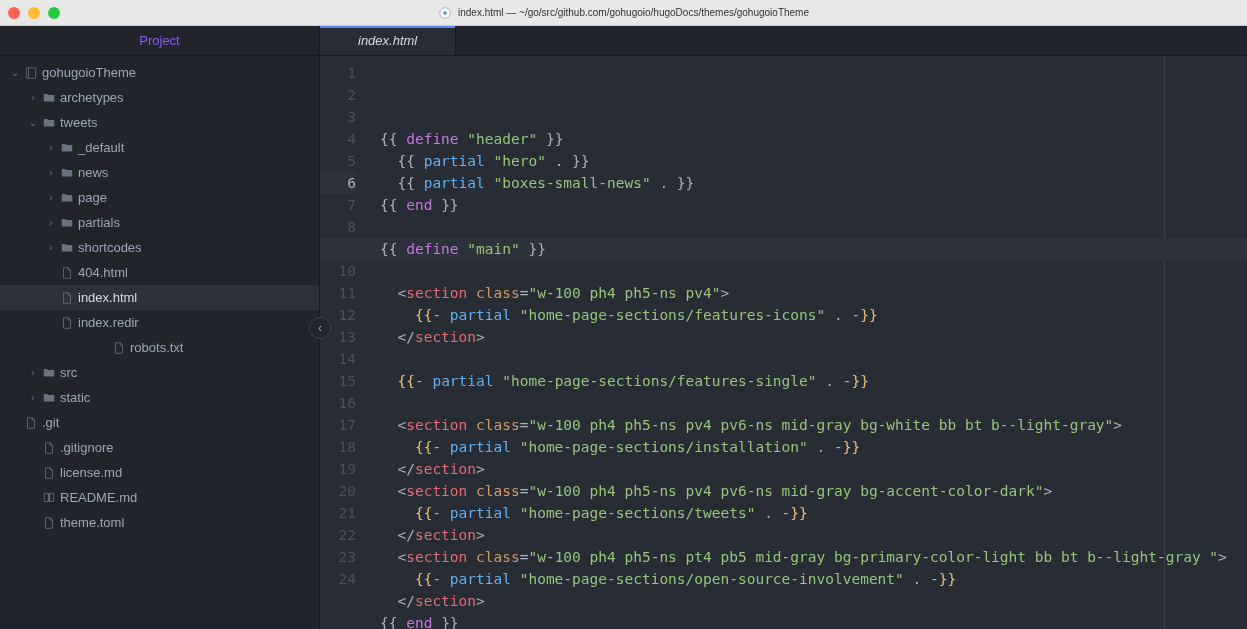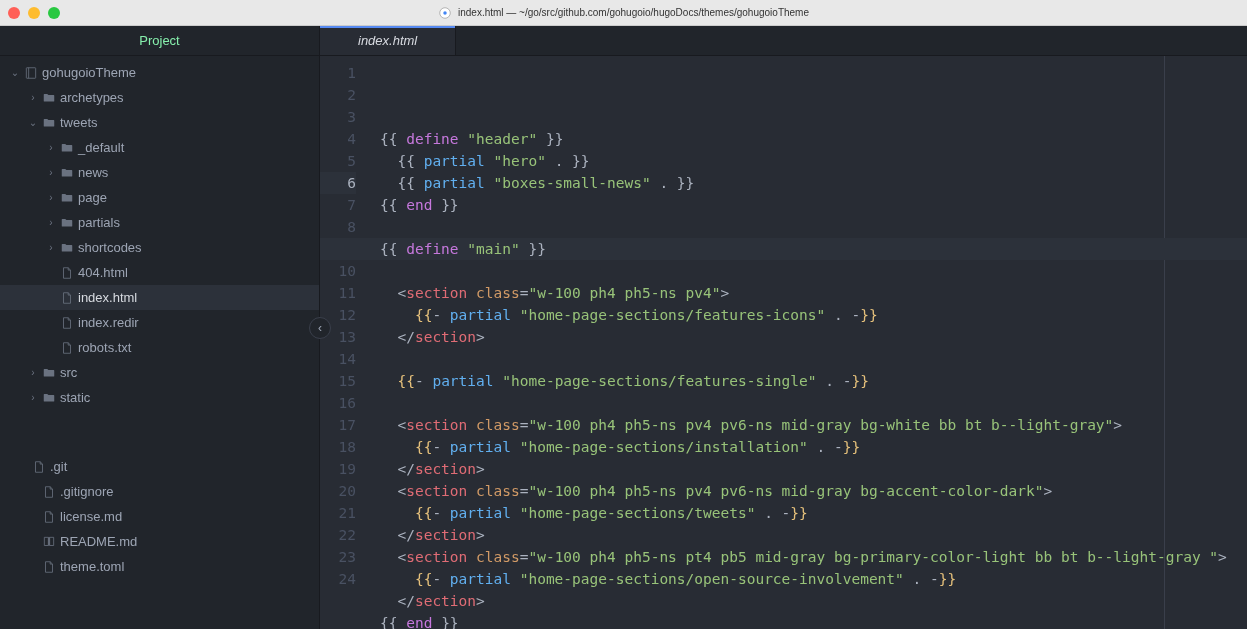--- a/index.html
+++ b/index.html
@@ -36,21 +36,21 @@
 .workspace { display: flex; height: calc(100% - 26px); }
 .sidebar {
   width: 320px;
   background: #21252b;
   border-right: 1px solid #181a1f;
   display: flex; flex-direction: column;
 }
 .sidebar-header {
   height: 30px;
   background: #21252b;
-  color: #86efac;
+  color: #8b5cf6;
   text-align: center;
   line-height: 30px;
   font-size: 13px;
   border-bottom: 1px solid #181a1f;
 }
 .tree { flex: 1; overflow: auto; padding: 4px 0; }
 .tree-row {
   display: flex; align-items: center;
   height: 25px; padding-left: 8px;
   color: #9da5b4; cursor: pointer;
@@ -267,21 +267,21 @@
         <div class="tree-row" style="padding-left: 44px;">
           <span class="blank"></span>
           <span class="ficon">
             <svg class="file-svg" viewBox="0 0 24 24">
               <path d="M6 3h8l4 4v14H6z"></path>
               <path d="M14 3v4h4"></path>
             </svg>
           </span>
           <span class="label">index.redir</span>
         </div>
-        <div class="tree-row" style="padding-left: 44px;">
+        <div class="tree-row" style="padding-left: 68px; margin-left: 28px;">
           <span class="blank"></span>
           <span class="ficon">
             <svg class="file-svg" viewBox="0 0 24 24">
               <path d="M6 3h8l4 4v14H6z"></path>
               <path d="M14 3v4h4"></path>
             </svg>
           </span>
           <span class="label">robots.txt</span>
         </div>
         <div class="tree-row" style="padding-left: 26px;">
@@ -295,21 +295,21 @@
         </div>
         <div class="tree-row" style="padding-left: 26px;">
           <span class="chev">›</span>
           <span class="ficon">
             <svg class="folder-svg" viewBox="0 0 24 24">
               <path d="M3 6c0-.6.4-1 1-1h5l2 2h9c.6 0 1 .4 1 1v9c0 .6-.4 1-1 1H4c-.6 0-1-.4-1-1V6z"></path>
             </svg>
           </span>
           <span class="label">static</span>
         </div>
-        <div class="tree-row" style="padding-left: 16px; margin-top: 44px;">
+        <div class="tree-row" style="padding-left: 8px;">
           <span class="blank"></span>
           <span class="ficon">
             <svg class="file-svg" viewBox="0 0 24 24">
               <path d="M6 3h8l4 4v14H6z"></path>
               <path d="M14 3v4h4"></path>
             </svg>
           </span>
           <span class="label">.git</span>
         </div>
         <div class="tree-row" style="padding-left: 26px;">

